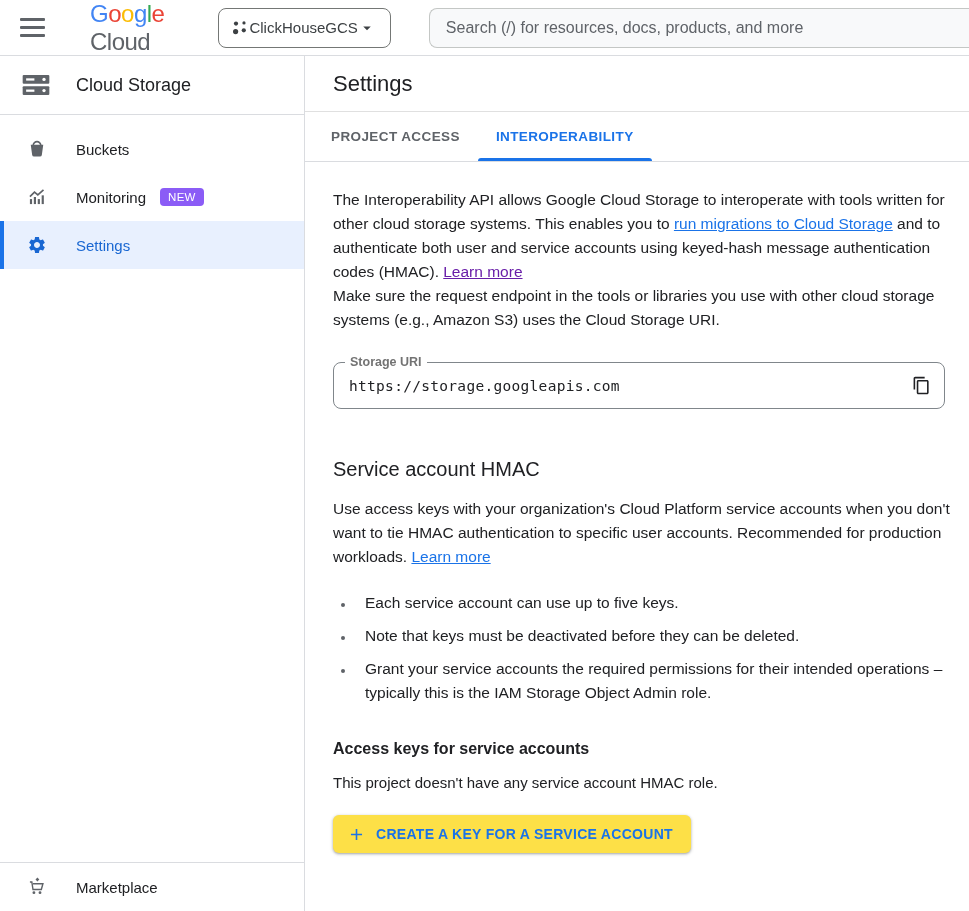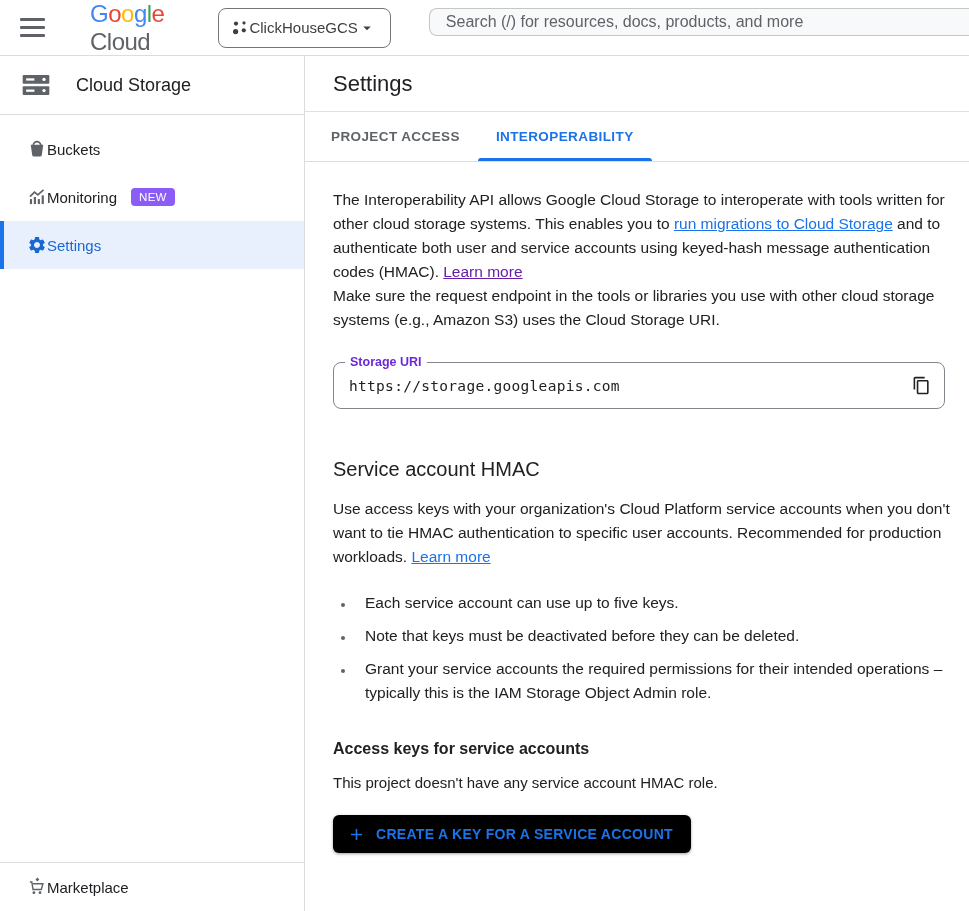--- a/index.html
+++ b/index.html
@@ -13,37 +13,37 @@
   .menu-btn span { display:block; width:25px; height:3px; background:#5f6368; border-radius:1px; }
   .logo { display:flex; align-items:baseline; margin-left:28px; font-size:24px; letter-spacing:-0.5px;flex-direction:column; }
   .logo .brand { font-weight:500; }
   .logo .suffix { color:#5f6368; margin-left:6px; font-weight:400; }
   .c-blue{color:#4285F4}.c-red{color:#EA4335}.c-yellow{color:#FBBC05}.c-green{color:#34A853}
   .proj-btn { margin-left:60px; height:40px; display:flex; align-items:center; 
     border:1px solid #747775; border-radius:8px; background:#fff; padding:0 14px 0 12px;
     font-size:15px; font-weight:500; color:#3c4043; cursor:pointer;
     font-family:"Liberation Sans","DejaVu Sans",sans-serif; }
   .search-wrap { flex:1; margin-left:38px; height:40px; }
-  .search-input { width:100%; height:28px; border:1px solid #c4c7c5; border-radius:8px 0 0 8px;
+  .search-input { width:100%; height:40px; border:1px solid #c4c7c5; border-radius:8px 0 0 8px;
     border-right:none; background:#f8f9fa; padding:0 16px; font-size:16px; color:#202124;
     font-family:"Liberation Sans","DejaVu Sans",sans-serif; }
   .search-input::placeholder { color:#5f6368; }
 
   
   .app { display:flex; height:855px; }
 
   
   .sidebar { width:305px; border-right:1px solid #dadce0; display:flex; flex-direction:column; background:#fff; }
   .product-head { height:59px; display:flex; align-items:center; border-bottom:1px solid #dadce0; padding-left:20px; }
   .product-head .picon { width:32px; height:32px; display:flex; align-items:center; justify-content:center; }
   .product-head .ptitle { margin-left:24px; font-size:18px; color:#202124; }
   .nav { padding-top:10px; }
   .nav-item { height:48px; display:flex; align-items:center; padding-left:27px; cursor:pointer; color:#202124; }
   .nav-item .icon { width:20px; height:20px; color:#5f6368; display:flex; align-items:center; justify-content:center; }
-  .nav-item .label { font-size:15px; }
+  .nav-item .label { margin-left:29px; font-size:15px; }
   .nav-item.selected { background:#e8f0fe; border-left:4px solid #1a73e8; padding-left:23px; }
   .nav-item.selected .icon { color:#1967d2; }
   .nav-item.selected .label { color:#1967d2; }
   .badge { margin-left:14px; background:#8b5cf6; color:#fff; font-size:11.5px; letter-spacing:.3px;
     padding:3px 8px; border-radius:4px; }
   .side-spacer { flex:1; }
   .side-footer { border-top:1px solid #dadce0; }
   .side-footer .nav-item { height:48px; }
 
   
@@ -61,34 +61,34 @@
   .content p { color:#202124; }
   a.link { color:#1a73e8; text-decoration:underline; cursor:pointer; }
   a.link.visited { color:#681da8; }
   h2.section { font-size:20px; font-weight:400; color:#202124; margin:38px 0 14px; line-height:28px; }
   h3.subsection { font-size:16px; font-weight:bold; color:#202124; margin:32px 0 10px; }
 
   
   .field { position:relative; width:612px; height:47px; border:1px solid #80868b; border-radius:8px;
     margin-top:30px; display:flex; align-items:center; }
   .field-label { position:absolute; top:-9px; left:11px; background:#fff; padding:0 5px;
-    font-size:12.5px; font-weight:bold; color:#6d28d9; line-height:16px; }
+    font-size:12.5px; font-weight:bold; color:#737373; line-height:16px; }
   .field-value { flex:1; padding-left:15px; font-family:"DejaVu Sans Mono","Liberation Mono",monospace;
     font-size:14.5px; color:#202124; letter-spacing:.3px; }
   .copy-btn { width:34px; height:34px; margin-right:6px; border:none; background:none; cursor:pointer;
     display:flex; align-items:center; justify-content:center; color:#3c4043; }
 
   ul.hmac-list { margin:22px 0 0 6px; padding-left:16px; }
   ul.hmac-list li { margin-bottom:9px; padding-left:10px; color:#202124; }
   ul.hmac-list li::marker { color:#5f6368; font-size:12px; }
 
   .empty-text { margin-top:4px; color:#3c4043; font-size:15px; }
 
   .create-btn { margin-top:20px; height:38px; display:inline-flex; align-items:center; gap:10px;
-    background:#000000; color:#1a73e8; border:none; border-radius:6px; padding:0 18px 0 14px;
+    background:#fde047; color:#1a73e8; border:none; border-radius:6px; padding:0 18px 0 14px;
     font-size:14px; font-weight:bold; letter-spacing:.3px; cursor:pointer;
     font-family:"Liberation Sans","DejaVu Sans",sans-serif;
     box-shadow:0 1px 2px rgba(60,64,67,.3), 0 1px 3px 1px rgba(60,64,67,.15); }
 </style>
 </head>
 <body>
 
 <header class="topbar">
   <button class="menu-btn">
     <span></span>

